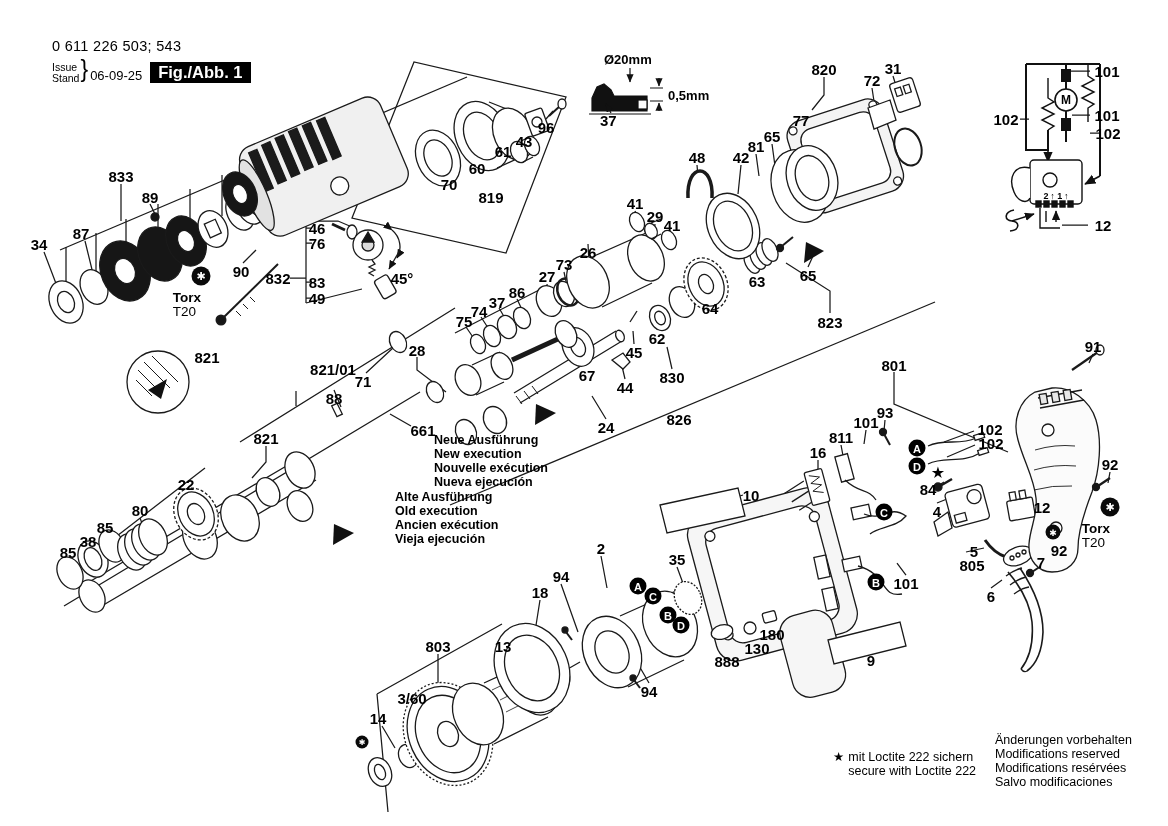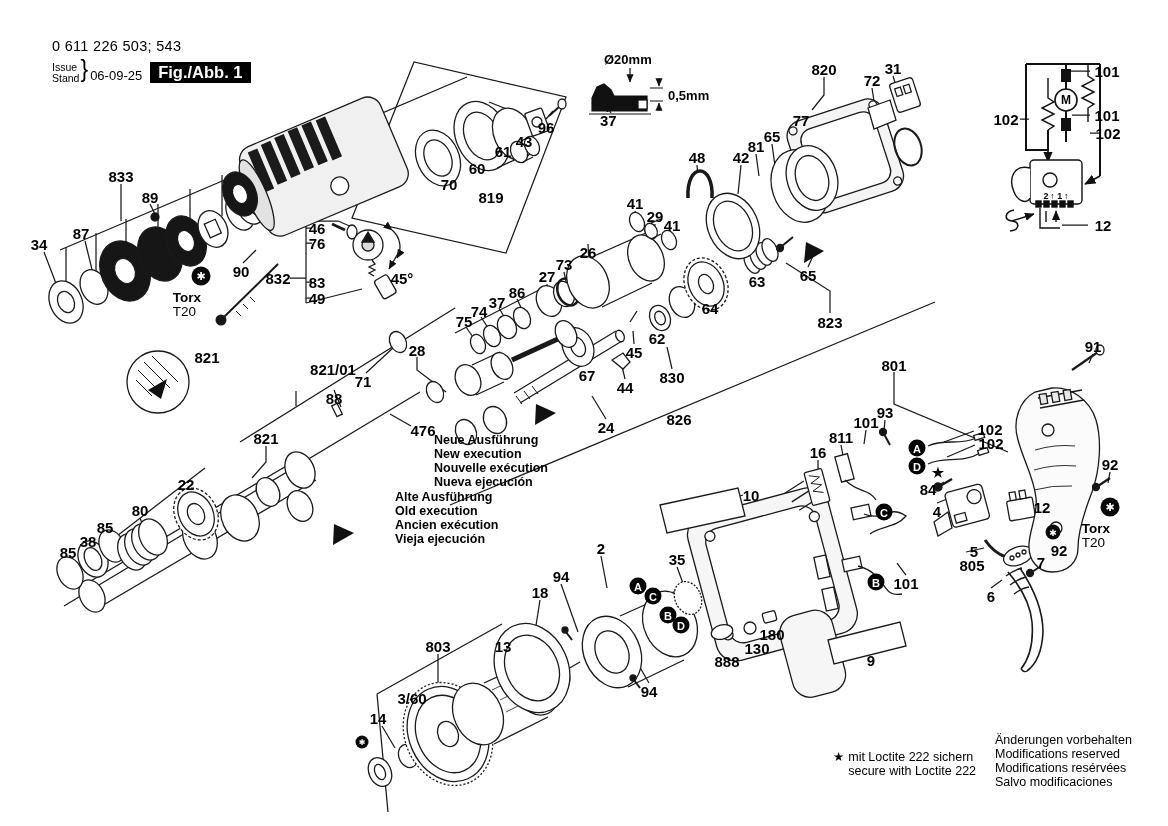--- a/index.html
+++ b/index.html
@@ -468,21 +468,21 @@
     <div class="plabel" style="left: 517px; top: 292px;">86</div>
     <div class="plabel" style="left: 497px; top: 302px;">37</div>
     <div class="plabel" style="left: 479px; top: 311px;">74</div>
     <div class="plabel" style="left: 464px; top: 321px;">75</div>
     <div class="plabel" style="left: 417px; top: 350px;">28</div>
     <div class="plabel" style="left: 296px; top: 369px; margin-left: 37px;">821/01</div>
     <div class="plabel" style="left: 334px; top: 398px;">88</div>
     <div class="plabel" style="left: 363px; top: 381px;">71</div>
     <div class="plabel" style="left: 266px; top: 438px;">821</div>
     <div class="plabel" style="left: 207px; top: 357px;">821</div>
-    <div class="plabel" style="left: 423px; top: 430px;">476</div>
+    <div class="plabel" style="left: 423px; top: 430px;">661</div>
     <div class="plabel" style="left: 186px; top: 484px;">22</div>
     <div class="plabel" style="left: 140px; top: 510px;">80</div>
     <div class="plabel" style="left: 105px; top: 527px;">85</div>
     <div class="plabel" style="left: 88px; top: 541px;">38</div>
     <div class="plabel" style="left: 68px; top: 552px;">85</div>
     <div class="plabel" style="left: 588px; top: 252px;">26</div>
     <div class="plabel" style="left: 564px; top: 264px;">73</div>
     <div class="plabel" style="left: 547px; top: 276px;">27</div>
     <div class="plabel" style="left: 635px; top: 203px;">41</div>
     <div class="plabel" style="left: 655px; top: 216px;">29</div>

